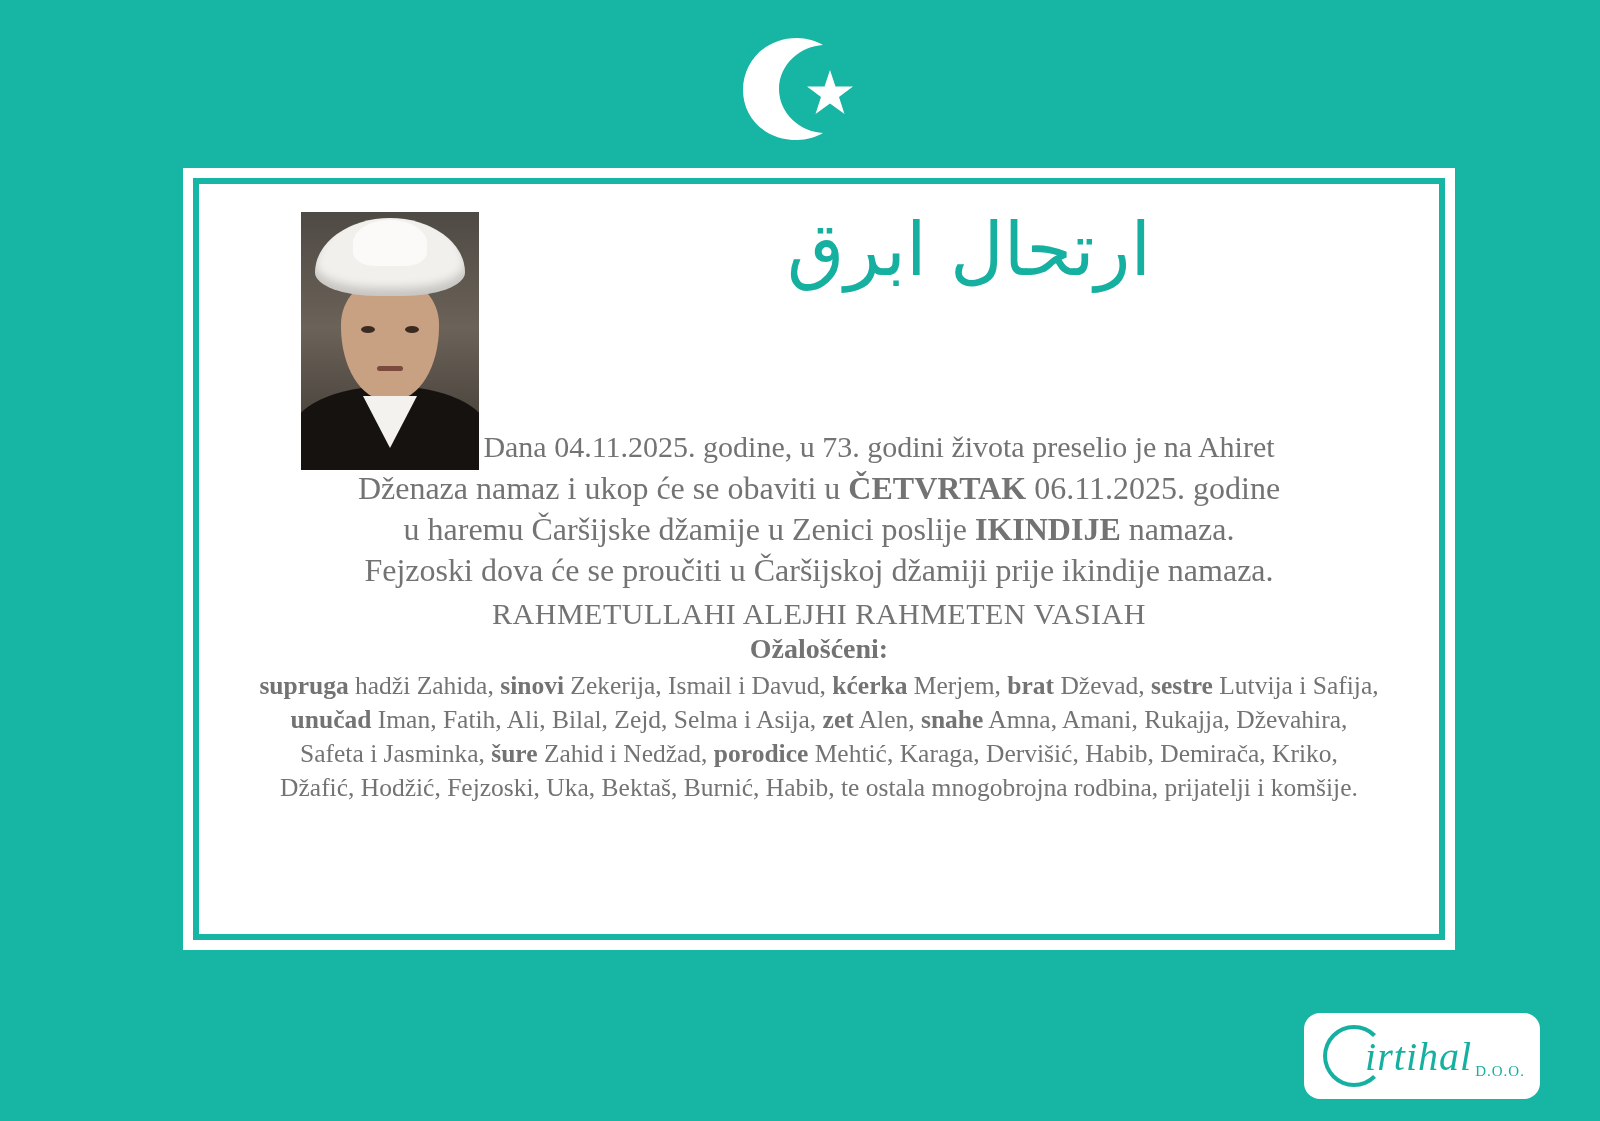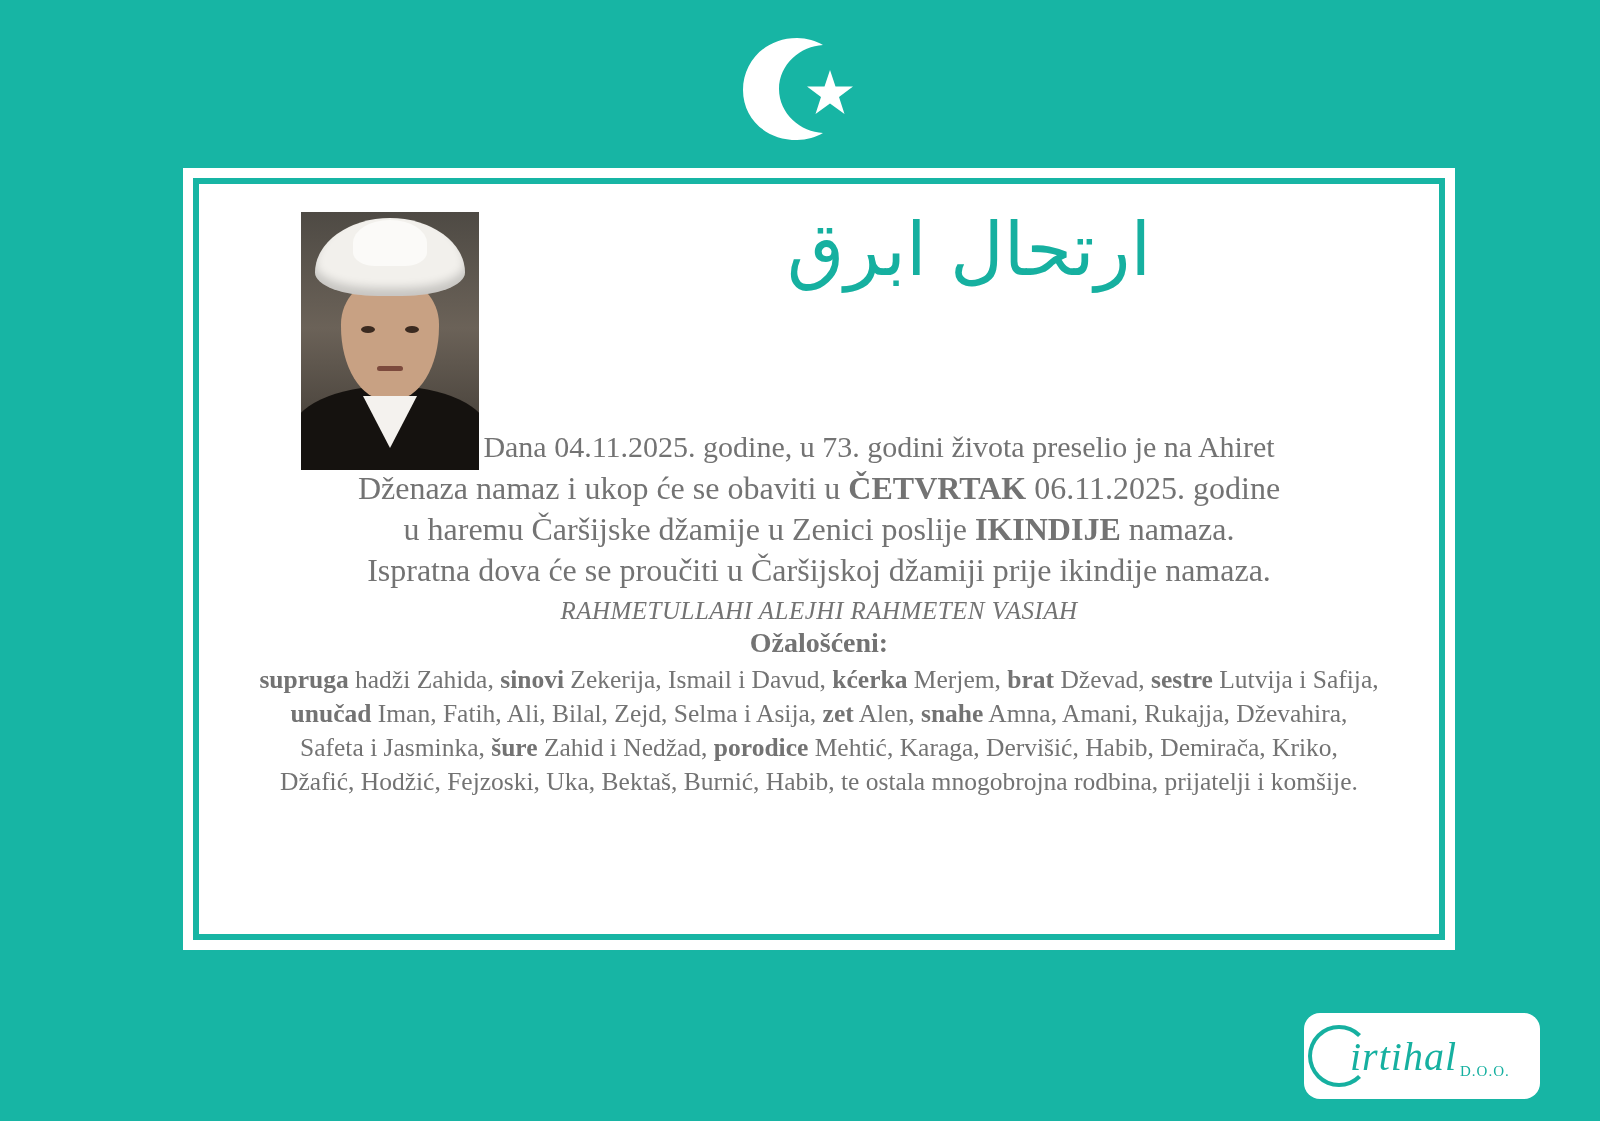--- a/index.html
+++ b/index.html
@@ -172,24 +172,23 @@
     letter-spacing: -0.5px;
     margin: 2px 0 6px 0;
     line-height: 1.05;
   }
   .line-2, .line-3, .line-4 {
     font-size: 32px;
     line-height: 1.28;
     margin: 0;
   }
   .rahmet {
-    font-size: 25px;
+    font-size: 30px;
     letter-spacing: 0.5px;
     margin: 6px 0 2px 0;
-    font-style: italic;
   }
   .ozal {
     font-size: 28px;
     font-weight: bold;
     margin: 2px 0 4px 0;
   }
   .family {
     font-size: 25.5px;
     line-height: 1.33;
     padding: 0 28px;
@@ -199,20 +198,21 @@
   .logo {
     position: absolute;
     right: 60px;
     bottom: 22px;
     width: 236px;
     height: 86px;
     background: #ffffff;
     border-radius: 16px;
     display: flex;
     align-items: center;
+    justify-content: center;
   }
   .logo-text {
     font-size: 40px;
     color: #16b0a0;
     font-family: "Liberation Serif", serif;
     font-style: italic;
     letter-spacing: 1px;
     position: relative;
   }
   .logo-ring {
@@ -267,21 +267,21 @@
       <div class="arabic">ارتحال ابرق</div>
 
       <div class="body-block">
         <p class="line-date">Dana 04.11.2025. godine, u 73. godini života preselio je na Ahiret</p>
         <p class="line-2">
           <span>Dženaza namaz i ukop će se obaviti u </span><b>ČETVRTAK</b><span> 06.11.2025. godine</span>
         </p>
         <p class="line-3">
           <span>u haremu Čaršijske džamije u Zenici poslije </span><b>IKINDIJE</b><span> namaza.</span>
         </p>
-        <p class="line-4">Ispratna dova će se proučiti u Čaršijskoj džamiji prije ikindije namaza.</p>
+        <p class="line-4">Fejzoski dova će se proučiti u Čaršijskoj džamiji prije ikindije namaza.</p>
         <p class="rahmet">RAHMETULLAHI ALEJHI RAHMETEN VASIAH</p>
         <p class="ozal">Ožalošćeni:</p>
         <div class="family">
           <p style="margin:0"><b>supruga</b> hadži Zahida, <b>sinovi</b> Zekerija, Ismail i Davud, <b>kćerka</b> Merjem, <b>brat</b> Dževad, <b>sestre</b> Lutvija i Safija,</p>
           <p style="margin:0"><b>unučad</b> Iman, Fatih, Ali, Bilal, Zejd, Selma i Asija, <b>zet</b> Alen, <b>snahe</b> Amna, Amani, Rukajja, Dževahira,</p>
           <p style="margin:0">Safeta i Jasminka, <b>šure</b> Zahid i Nedžad, <b>porodice</b> Mehtić, Karaga, Dervišić, Habib, Demirača, Kriko,</p>
           <p style="margin:0">Džafić, Hodžić, Fejzoski, Uka, Bektaš, Burnić, Habib, te ostala mnogobrojna rodbina, prijatelji i komšije.</p>
         </div>
       </div>
 

